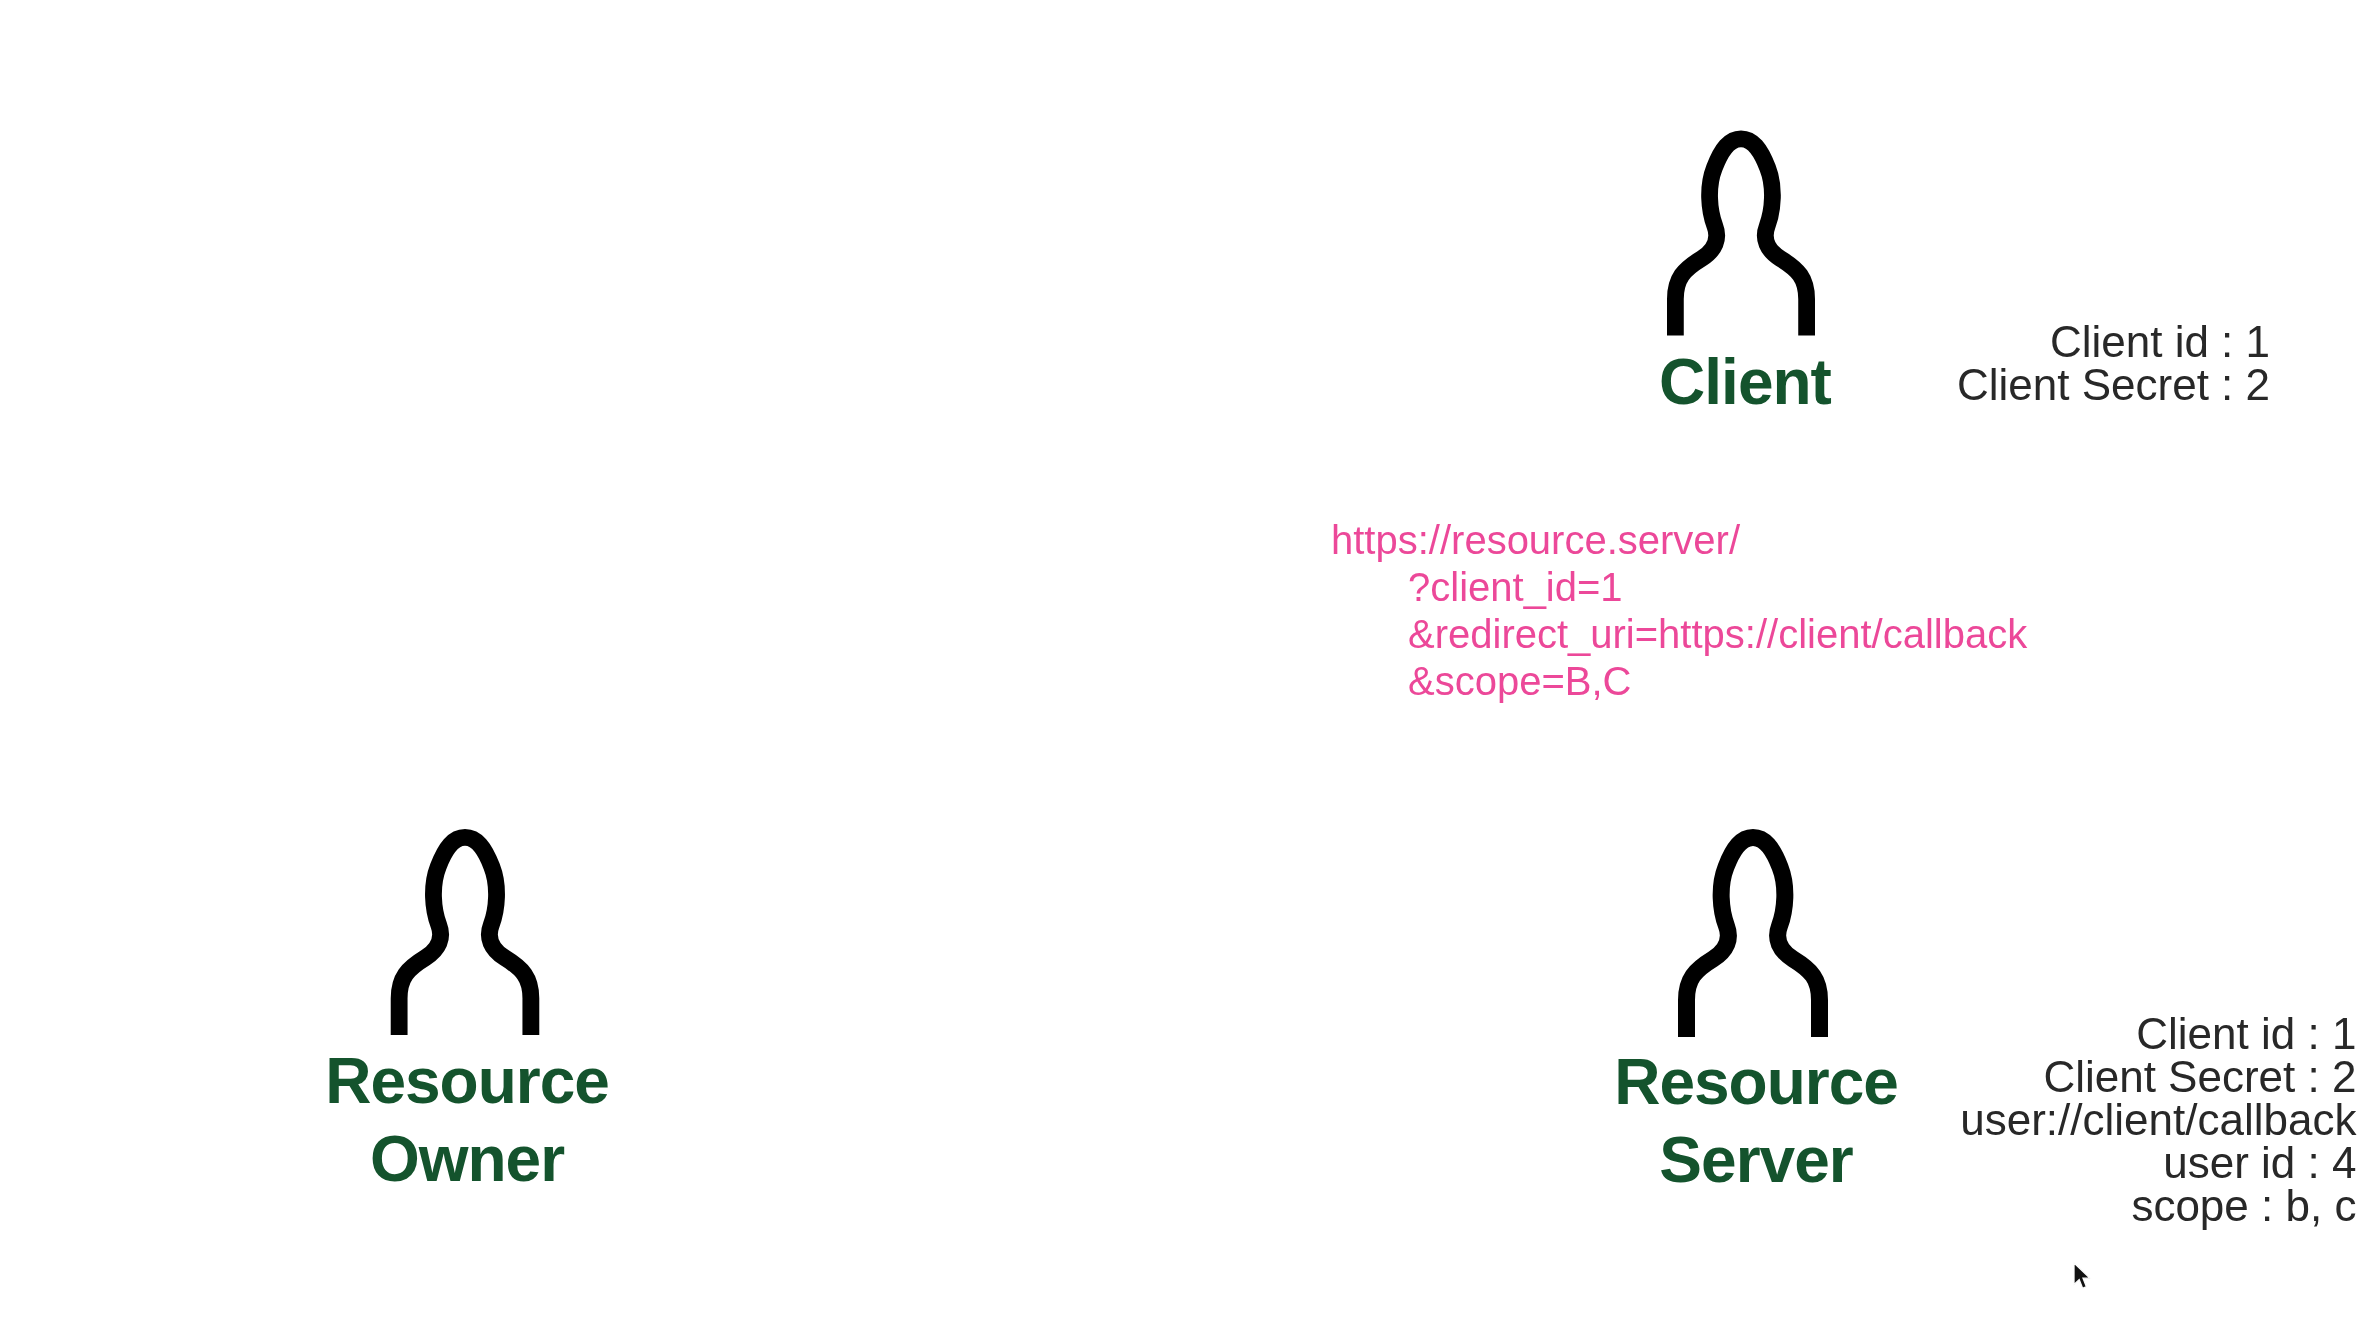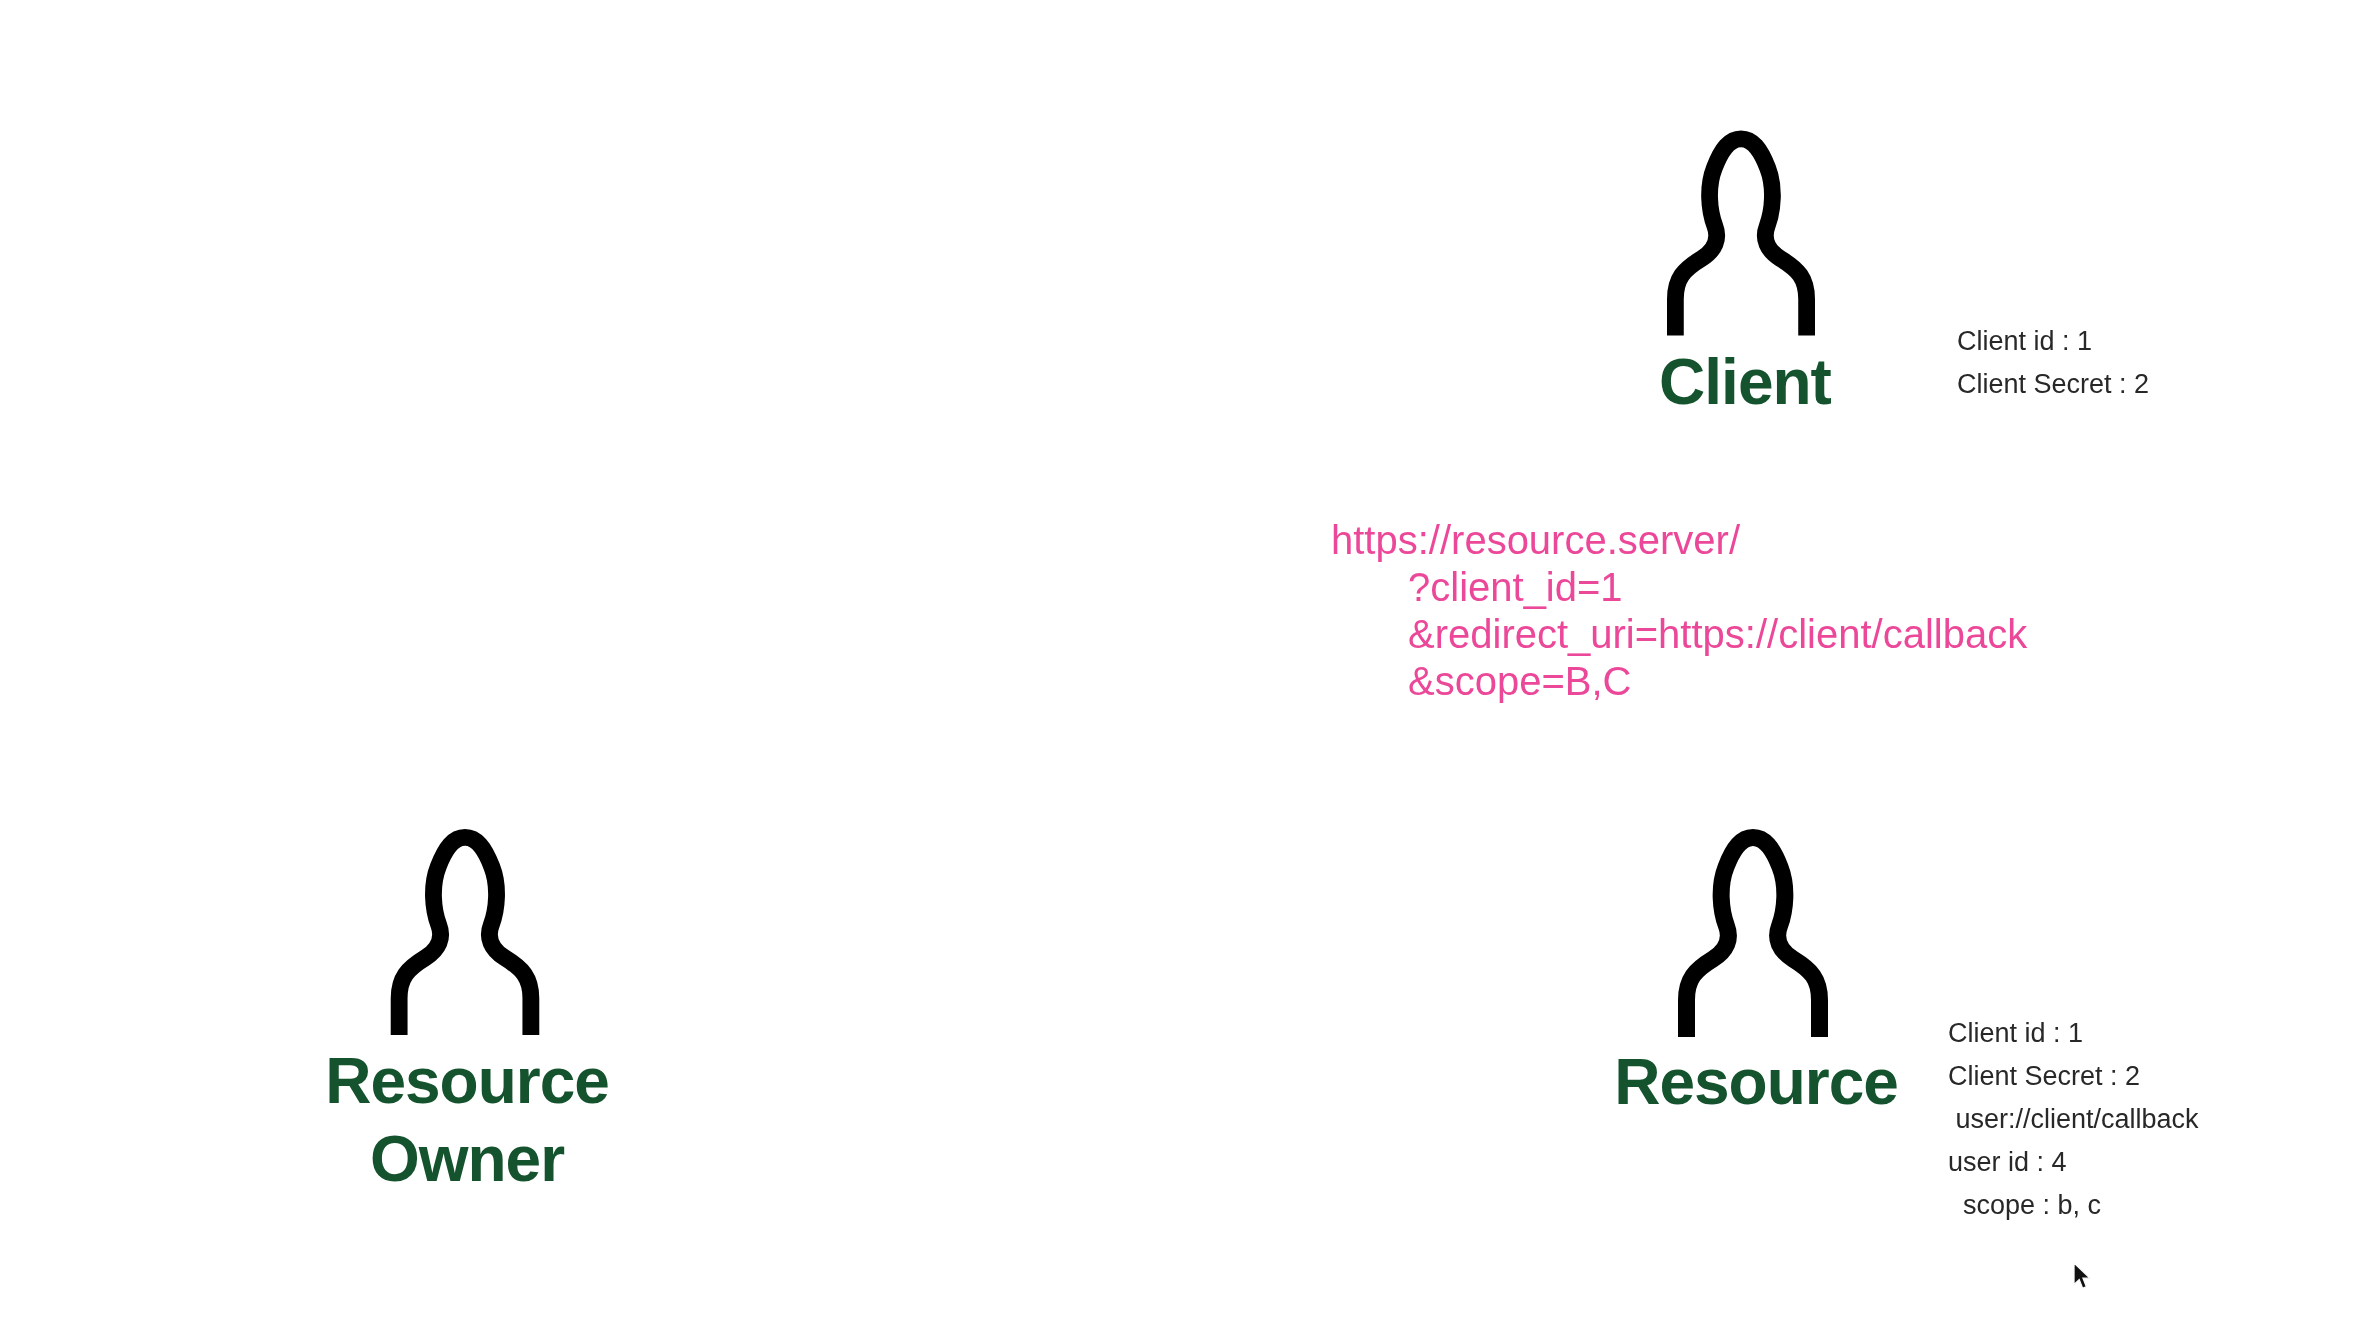--- a/index.html
+++ b/index.html
@@ -11,21 +11,21 @@
   }
   .person-icon{position:absolute}
   .person-icon svg{display:block;width:100%;height:100%}
   .actor-label{
     position:absolute;
     font-weight:700;font-size:64px;line-height:78px;letter-spacing:-1px;
     color:#14532d;text-align:center;white-space:nowrap;
   }
   .info-text{
     position:absolute;
-    font-size:27px;line-height:43px;color:#282828;white-space:pre;
+    font-size:44px;line-height:43px;color:#282828;white-space:pre;text-align:right;
   }
   .url-text{
     position:absolute;
     font-size:40px;line-height:47px;color:#ec4899;white-space:pre;margin-left:28px;
   }
   .url-text .line.indented{padding-left:77px}
   .cursor{position:absolute}
   
   #client-icon{left:1667px;top:128px;width:148px;height:209px}
   #client-label{left:1545px;top:343px;width:400px}
@@ -65,20 +65,21 @@
 </div>
 
 <div class="group">
   <div class="person-icon" id="server-icon">
     <svg viewBox="0 0 150 209" fill="none" xmlns="http://www.w3.org/2000/svg">
       <path d="M 8.5 209 V 172 C 8.5 151 17 142 35 131 C 48.5 122.5 53.5 111 48.5 98 C 42.5 82 40.5 58 48 39 C 55.5 19.5 63.5 9.5 75 9.5 C 86.5 9.5 94.5 19.5 102 39 C 109.5 58 107.5 82 101.5 98 C 96.5 111 101.5 122.5 115 131 C 133 142 141.5 151 141.5 172 V 209" stroke="#000000" stroke-width="17"></path>
     </svg>
   </div>
   <div class="actor-label" id="server-label">
       <div class="line">Resource</div>
+      <div class="line">Server</div>
     </div>
   <div class="info-text" id="server-info" style="left:1948px;top:1012px;position:absolute;"><div class="line">Client id : 1</div><div class="line">Client Secret : 2</div><div class="line"> user://client/callback</div><div class="line">user id : 4</div><div class="line">  scope : b, c</div></div>
 </div>
 
 <div class="cursor" id="mouse-cursor">
   <svg viewBox="0 0 21 29" xmlns="http://www.w3.org/2000/svg">
     <path d="M2 1 L2 22.5 L7.2 17.6 L10.6 26.3 L14.4 24.7 L11 16.2 L18 16.2 Z" fill="#111111" stroke="#fafafa" stroke-width="1.3"></path>
   </svg>
 </div>
 

